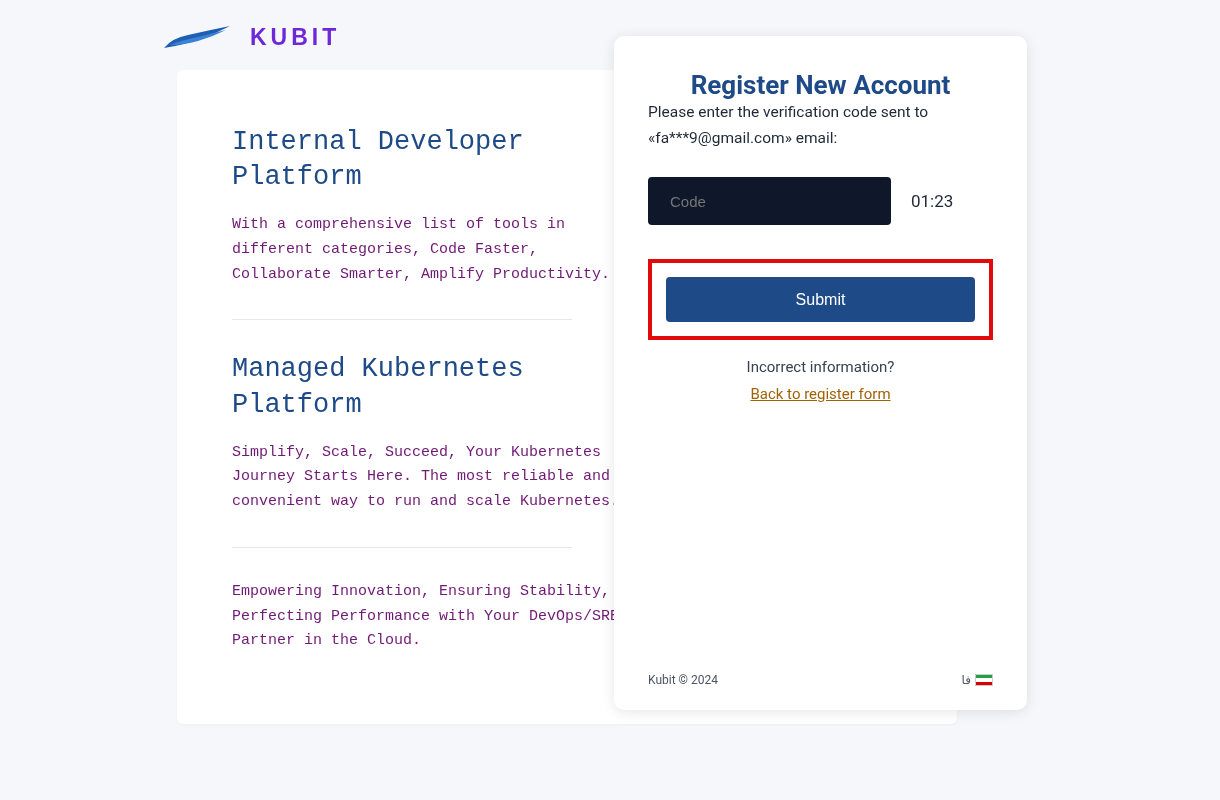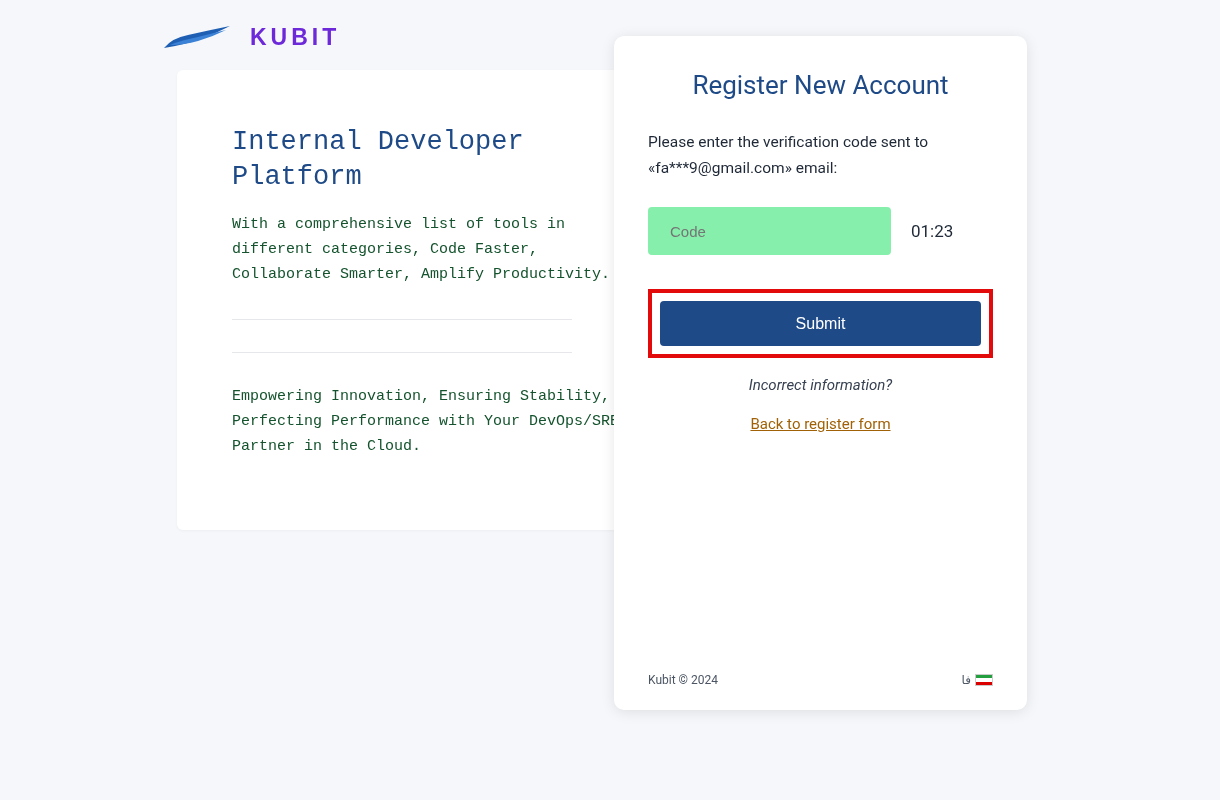--- a/index.html
+++ b/index.html
@@ -44,21 +44,21 @@
     .feature-block { max-width: 410px; }
     .feature-block h2 {
       font-size: 27px;
       font-weight: 500;
       color: #1e4a87;
       margin-bottom: 18px;
       line-height: 1.3;
     }
     .feature-block p {
       font-size: 15px;
-      color: #14532d;
+      color: #701a75;
       line-height: 1.65;
     }
     .divider {
       border: none;
       border-top: 1px solid #e5e7eb;
       margin: 32px 0;
       max-width: 340px;
     }
     .right-card {
       position: absolute;
@@ -69,75 +69,73 @@
       background: #fff;
       border-radius: 10px;
       box-shadow: 0 2px 14px rgba(0,0,0,0.10);
       z-index: 2;
       padding: 34px 34px 18px 34px;
       display: flex;
       flex-direction: column;
     }
     .card-title {
       font-size: 26px;
-      font-weight: 400;
+      font-weight: 700;
       color: #1e4a87;
       text-align: center;
-      margin-bottom: 30px;
     }
     .instruction {
       font-size: 15.5px;
       color: #1f2937;
       line-height: 1.65;
       margin-bottom: 26px;
     }
     .code-row {
       display: flex;
       align-items: center;
       gap: 20px;
       margin-bottom: 34px;
     }
     .code-input {
       flex: 0 0 206px;
       height: 48px;
-      background: #86efac;
+      background: #0f172a;
       border: none;
       border-radius: 4px;
       padding: 0 22px;
       font-size: 15px;
       color: #6b7280;
       outline: none;
     }
     .timer {
       flex: 1;
       text-align: left;
       font-size: 17px;
       color: #1f2937;
     }
     .submit-wrap {
       border: 4px solid #e20a0a;
-      padding: 8px;
+      padding: 14px;
       margin-bottom: 18px;
     }
     .submit-btn {
       width: 100%;
       height: 45px;
       background: #1e4a87;
       color: #fff;
       border: none;
       border-radius: 4px;
       font-size: 16px;
       cursor: pointer;
     }
     .info-block { text-align: center; }
     .info-text {
       font-size: 15px;
       color: #374151;
-      margin-bottom: 20px;
-      font-style: italic;
+      margin-bottom: 8px;
     }
     .back-link {
       font-size: 15px;
       color: #a16207;
       text-decoration: underline;
       cursor: pointer;
     }
     .footer-row {
       margin-top: auto;
       display: flex;
@@ -182,20 +180,24 @@
     </span>
     <span class="logo-text">KUBIT</span>
   </div>
 
   <div class="left-card">
     <div class="feature-block">
       <h2>Internal Developer Platform</h2>
       <p>With a comprehensive list of tools in different categories, Code Faster, Collaborate Smarter, Amplify Productivity.</p>
     </div>
     <hr class="divider">
+    <div class="feature-block">
+      <h2>Managed Kubernetes Platform</h2>
+      <p>Simplify, Scale, Succeed, Your Kubernetes Journey Starts Here. The most reliable and convenient way to run and scale Kubernetes.</p>
+    </div>
     <hr class="divider">
     <div class="feature-block">
       <p>Empowering Innovation, Ensuring Stability, Perfecting Performance with Your DevOps/SRE Partner in the Cloud.</p>
     </div>
   </div>
 
   <div class="right-card">
     <h1 class="card-title">Register New Account</h1>
     <p class="instruction">Please enter the verification code sent to «fa***9@gmail.com» email:</p>
 

